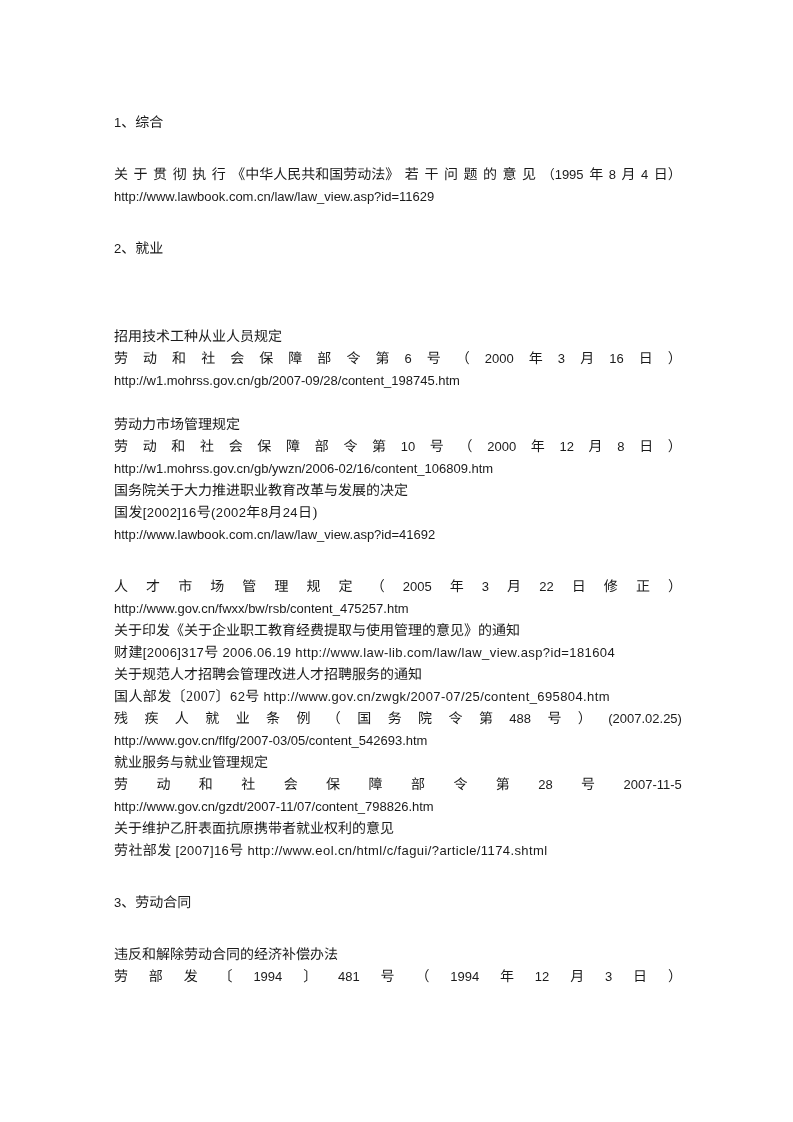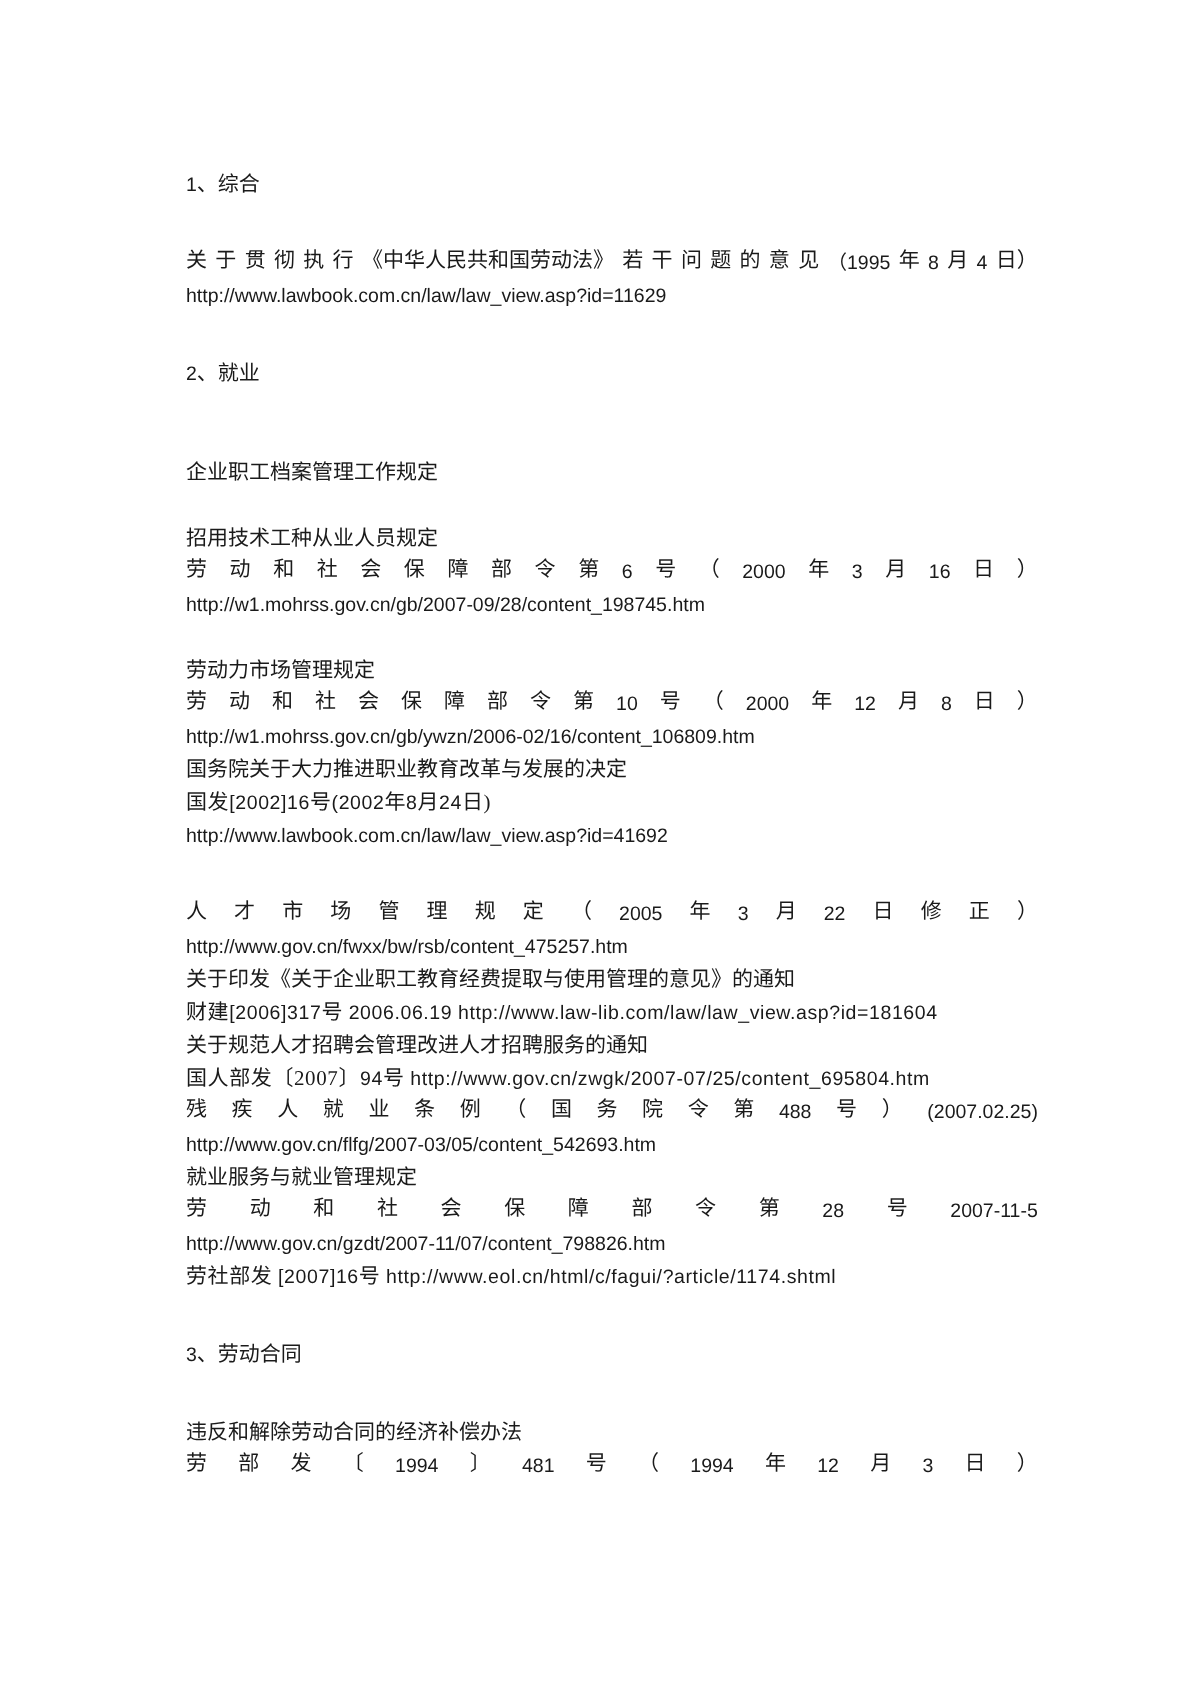--- a/index.html
+++ b/index.html
@@ -14,21 +14,20 @@
     position: relative;
     font-family: "Liberation Serif", "DejaVu Serif", serif;
     color: #1a1a1a;
     overflow: hidden;
   }
   .page {
     position: absolute;
     left: 114px;
     top: 112px;
     width: 568px;
-    margin-left: 10px;
   }
   
   .line {
     height: 22px;
     line-height: 22px;
     font-size: 13.5px;
     white-space: nowrap;
     overflow: visible;
   }
   
@@ -102,23 +101,20 @@
   </div>
 
   <div class="gap-md"></div>
 
   <div class="line section-head">
     <span class="num">2</span><span class="cjk">、</span><span class="cjk">就业</span>
   </div>
 
   <div class="gap-lg"></div>
 
-  <div class="line">
-    <span class="cjk">企业职工档案管理工作规定</span>
-  </div>
 
   <div class="gap-sm"></div>
 
   <div class="line">
     <span class="cjk">招用技术工种从业人员规定</span>
   </div>
   <div class="line justify cjk">
     <span>劳</span>
     <span>动</span>
     <span>和</span>
@@ -212,21 +208,21 @@
   <div class="line">
     <span class="cjk">关于印发《关于企业职工教育经费提取与使用管理的意见》的通知</span>
   </div>
   <div class="line track-1">
     <span class="cjk">财建</span><span class="lat">[2006]317</span><span class="cjk">号</span>&nbsp;<span class="lat">2006.06.19</span>&nbsp;<span class="lat">http://www.law-lib.com/law/law_view.asp?id=181604</span>
   </div>
   <div class="line">
     <span class="cjk">关于规范人才招聘会管理改进人才招聘服务的通知</span>
   </div>
   <div class="line track-1">
-    <span class="cjk">国人部发</span><span class="cjk">〔2007〕</span><span class="lat">94</span><span class="cjk">号</span>&nbsp;<span class="lat">http://www.gov.cn/zwgk/2007-07/25/content_695804.htm</span>
+    <span class="cjk">国人部发</span><span class="cjk">〔2007〕</span><span class="lat">62</span><span class="cjk">号</span>&nbsp;<span class="lat">http://www.gov.cn/zwgk/2007-07/25/content_695804.htm</span>
   </div>
   <div class="line justify cjk">
     <span>残</span>
     <span>疾</span>
     <span>人</span>
     <span>就</span>
     <span>业</span>
     <span>条</span>
     <span>例</span>
     <span>（</span>
@@ -257,20 +253,23 @@
     <span>部</span>
     <span>令</span>
     <span>第</span>
     <span class="lat">28</span>
     <span>号</span>
     <span class="lat">2007-11-5</span>
   </div>
   <div class="line">
     <span class="lat">http://www.gov.cn/gzdt/2007-11/07/content_798826.htm</span>
   </div>
+  <div class="line">
+    <span class="cjk">关于维护乙肝表面抗原携带者就业权利的意见</span>
+  </div>
   <div class="line track-1">
     <span class="cjk">劳社部发</span>&nbsp;<span class="lat">[2007]16</span><span class="cjk">号</span>&nbsp;<span class="lat">http://www.eol.cn/html/c/fagui/?article/1174.shtml</span>
   </div>
 
   <div class="gap-md"></div>
 
   <div class="line section-head">
     <span class="num">3</span><span class="cjk">、</span><span class="cjk">劳动合同</span>
   </div>
 

